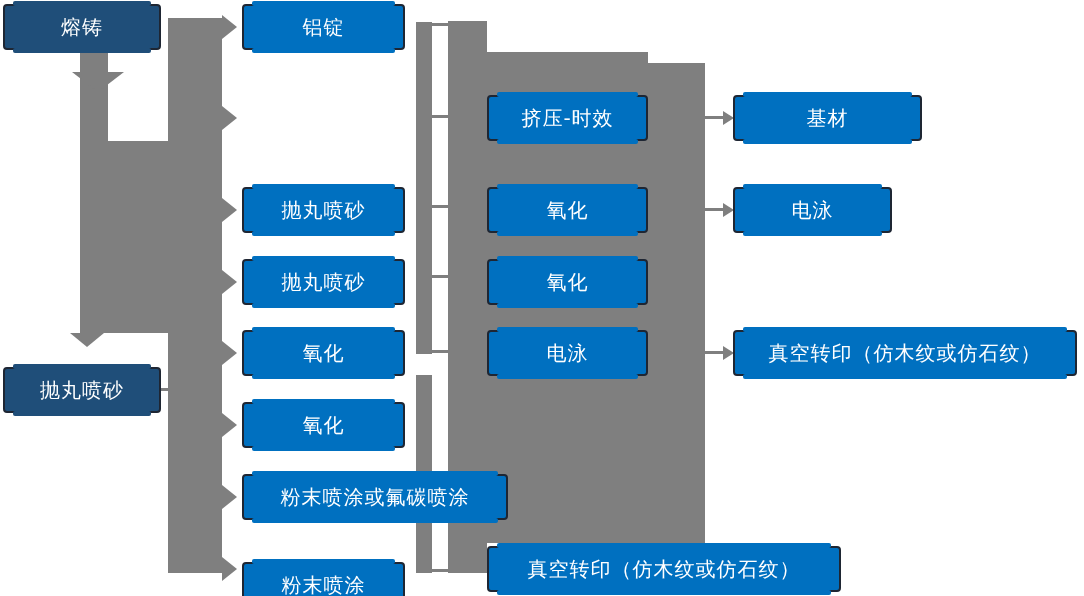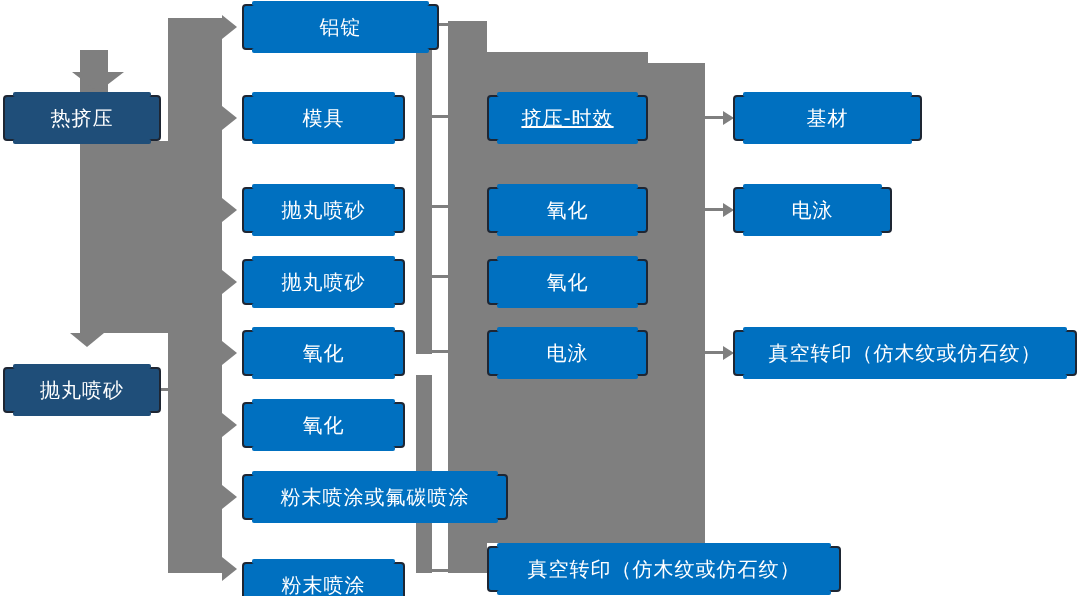--- a/index.html
+++ b/index.html
@@ -72,33 +72,32 @@
   <div class="g" style="left:448px;top:52px;width:200px;height:491px;"></div>
   <div class="g" style="left:448px;top:63px;width:257px;height:480px;"></div>
 
   <div class="g" style="left:705px;top:116px;width:18px;height:3px;"></div>
   <div class="tri tri-right-sm" style="left:723px;top:111px;"></div>
   <div class="g" style="left:705px;top:208px;width:18px;height:3px;"></div>
   <div class="tri tri-right-sm" style="left:723px;top:203px;"></div>
   <div class="g" style="left:705px;top:351px;width:18px;height:3px;"></div>
   <div class="tri tri-right-sm" style="left:723px;top:346px;"></div>
 
-  <div class="box b-dark" style="left:3px;top:95px;width:158px;">热挤压</div>
+  <div class="box b-dark" style="left:3px;top:4px;width:158px;">熔铸</div>
   <div class="box b-dark" style="left:3px;top:367px;width:158px;">抛丸喷砂</div>
 
-  <div class="box b-light" style="left:242px;top:4px;width:197px;">铝锭</div>
-  <div class="box b-light" style="left:242px;top:95px;width:163px;">模具</div>
+  <div class="box b-light" style="left:242px;top:4px;width:163px;">铝锭</div>
   <div class="box b-light" style="left:242px;top:187px;width:163px;">抛丸喷砂</div>
   <div class="box b-light" style="left:242px;top:259px;width:163px;">抛丸喷砂</div>
   <div class="box b-light" style="left:242px;top:330px;width:163px;">氧化</div>
   <div class="box b-light" style="left:242px;top:402px;width:163px;">氧化</div>
   <div class="box b-light" style="left:242px;top:474px;width:266px;text-align:center;">粉末喷涂或氟碳喷涂</div>
   <div class="box b-light" style="left:242px;top:562px;width:163px;">粉末喷涂</div>
 
-  <div class="box b-light" style="left:487px;top:95px;width:161px;text-decoration:underline;">挤压-时效</div>
+  <div class="box b-light" style="left:487px;top:95px;width:161px;">挤压-时效</div>
   <div class="box b-light" style="left:487px;top:187px;width:161px;">氧化</div>
   <div class="box b-light" style="left:487px;top:259px;width:161px;">氧化</div>
   <div class="box b-light" style="left:487px;top:330px;width:161px;">电泳</div>
   <div class="box b-light" style="left:487px;top:546px;width:354px;">真空转印（仿木纹或仿石纹）</div>
 
   <div class="box b-light" style="left:733px;top:95px;width:189px;">基材</div>
   <div class="box b-light" style="left:733px;top:187px;width:159px;">电泳</div>
   <div class="box b-light" style="left:733px;top:330px;width:344px;">真空转印（仿木纹或仿石纹）</div>
 
 </div>

